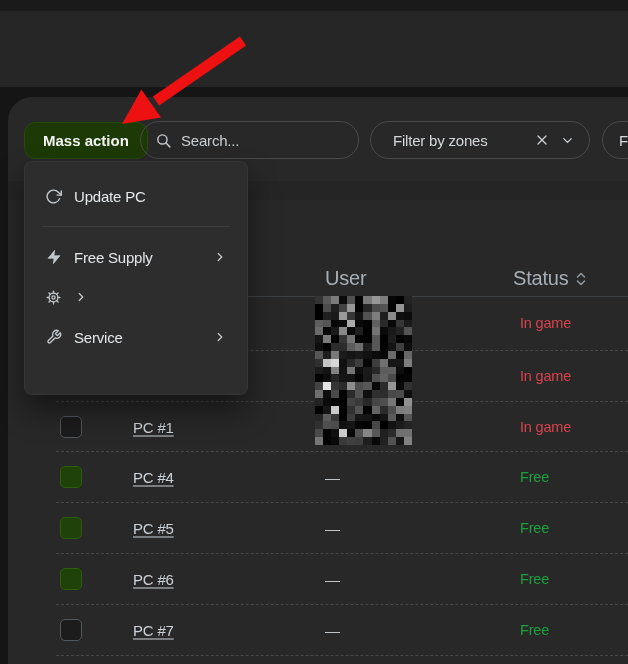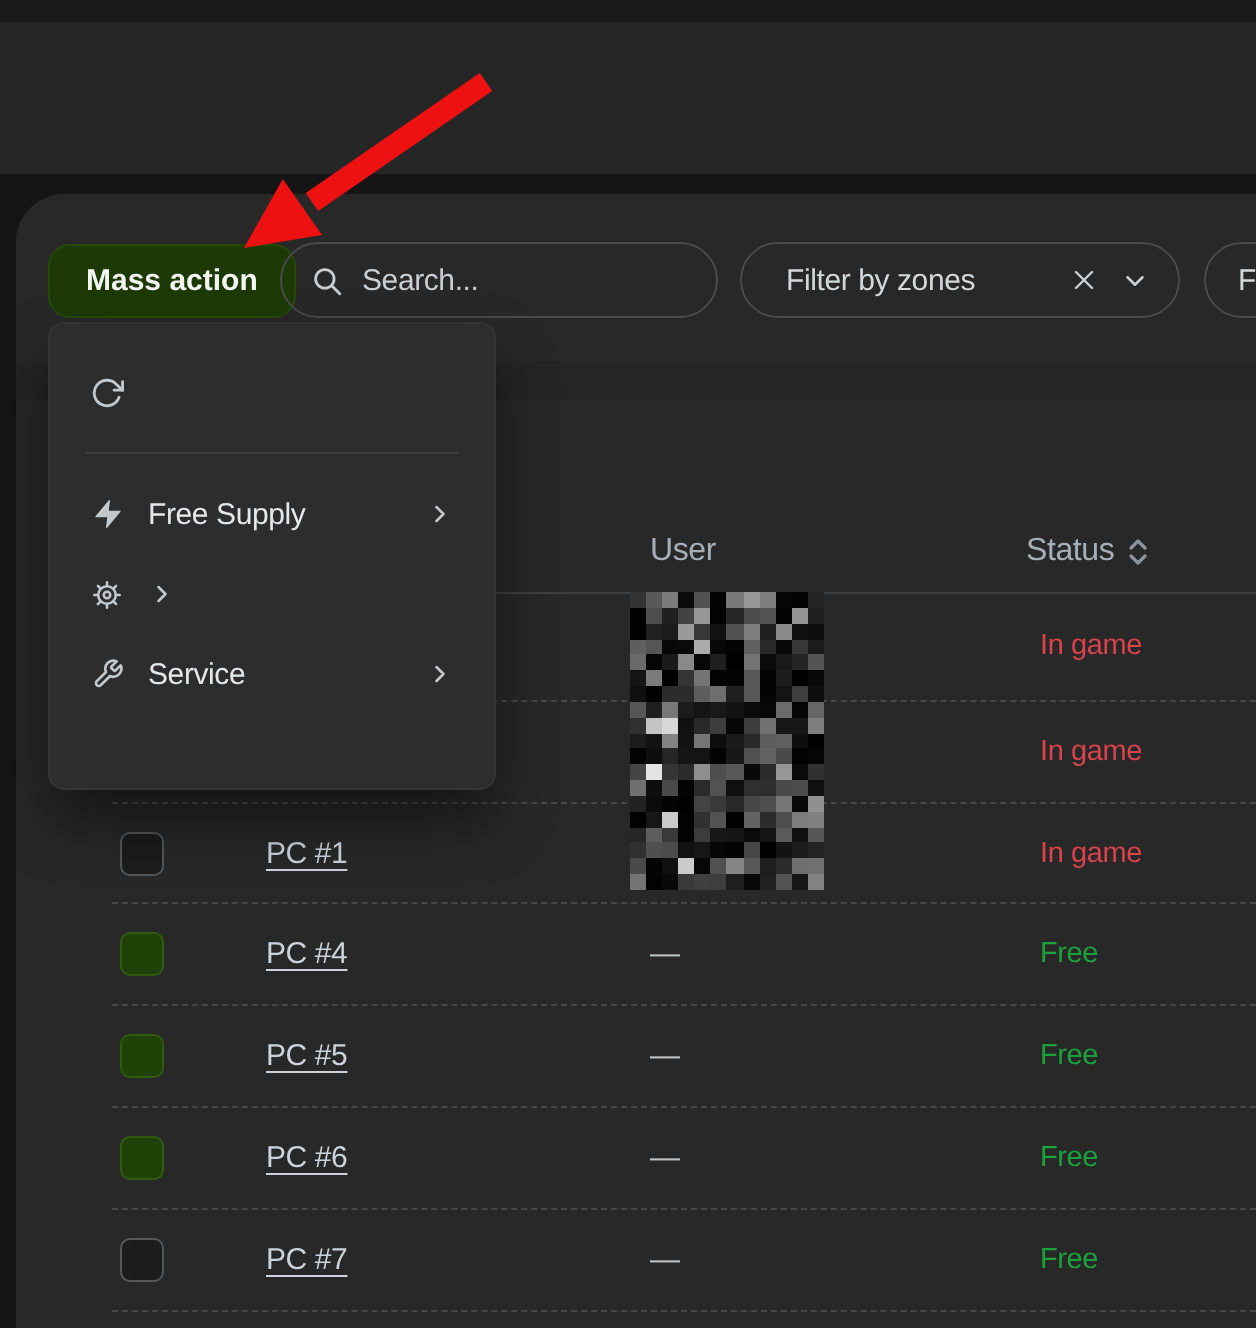--- a/index.html
+++ b/index.html
@@ -52,21 +52,21 @@
   .menu-item {
     position:relative; height:40px; display:flex; align-items:center; padding:0 20px;
     color:#e4e8ea; font-size:15px; cursor:pointer;
   }
   .menu-item .mi-icon { width:17px; display:flex; justify-content:center; margin-right:12px; }
   .menu-item .mi-label { flex:1 1 auto; }
   .menu-divider { height:1px; background:#3e3e3e; margin:10px 18px; }
   .menu-gap { height:9px; }
 
   
-  .th { position:absolute; color:#a6afb7; font-size:16px; z-index:2; }
+  .th { position:absolute; color:#a6afb7; font-size:20px; z-index:2; }
   .th-user { left:325px; top:267px; }
   .th-status { left:513px; top:267px; display:flex; align-items:center; gap:7px; cursor:pointer; }
   .header-line { position:absolute; left:56px; top:296px; width:572px; height:1px; background:#3d4144; z-index:1; }
 
   .row { position:absolute; left:56px; width:572px; border-bottom:1px dashed #474747; z-index:1; }
   .cb {
     position:absolute; left:4px; top:50%; transform:translateY(-50%);
     width:22px; height:22px; border-radius:5px; cursor:pointer; visibility:hidden;
   }
   .cb[data-state="checked"]   { visibility:visible; background:#1e4207; border:1px solid #2f5c0e; }
@@ -426,20 +426,21 @@
 
   <div class="menu">
     <div class="menu-gap"></div>
     <div class="menu-item">
       <span class="mi-icon">
         <svg class="icon" width="17" height="17" viewBox="0 0 24 24" fill="none" stroke="#c3c8cc" stroke-width="2" stroke-linecap="round" stroke-linejoin="round">
           <path d="M23 4v6h-6"></path>
             <path d="M20.49 15a9 9 0 1 1-2.12-9.36L23 10"></path>
         </svg>
       </span>
+      <span class="mi-label">Update PC</span>
     </div>
     <div class="menu-divider"></div>
     <div class="menu-item">
       <span class="mi-icon">
         <svg class="icon" width="16" height="16" viewBox="0 0 24 24" fill="#c3c8cc" stroke="#c3c8cc" stroke-width="1" stroke-linejoin="round">
           <polygon points="13 2 3 14 12 14 11 22 21 10 12 10 13 2"></polygon>
         </svg>
       </span>
       <span class="mi-label">Free Supply</span>
       <span>

